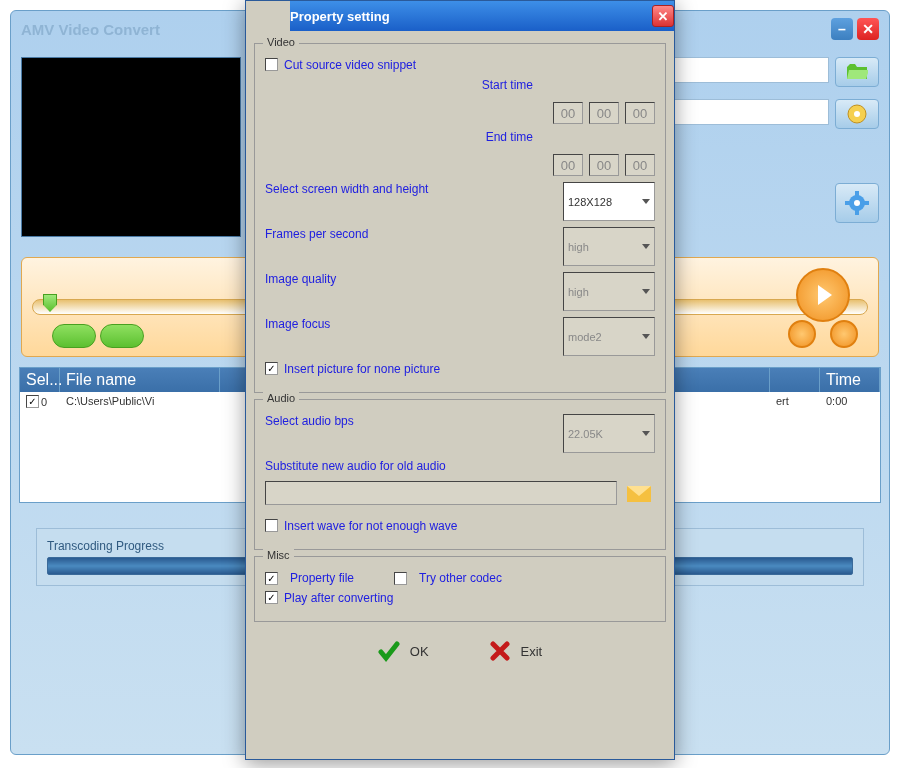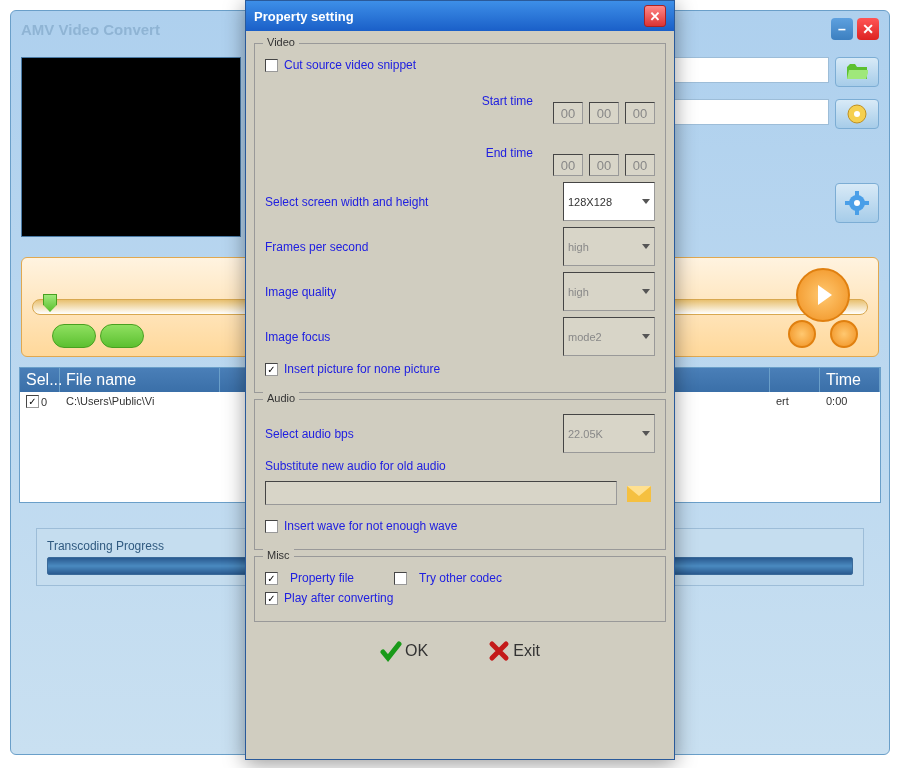--- a/index.html
+++ b/index.html
@@ -181,24 +181,25 @@
   width: 430px; height: 760px;
   background: #d0cdc0;
   border: 1px solid #2a5a9a;
   box-shadow: 0 4px 20px rgba(0,0,0,0.4);
 }
 .modal-titlebar {
   height: 30px;
   background: linear-gradient(#3d8fe8,#1a5fc8);
   display: flex;
   align-items: center;
-  padding: 0 8px;
+  padding: 0 0;
   color: #fff;
   font-weight: bold;
   font-size: 13px;
+  margin-left: 44px;
 }
 .modal-titlebar .spacer { flex: 1; }
 .modal-close {
   width: 22px; height: 22px;
   background: linear-gradient(#f88,#d33);
   border: 1px solid #a22;
   border-radius: 3px;
   color: #fff;
   display: flex; align-items: center; justify-content: center;
   font-weight: bold;
@@ -216,21 +217,20 @@
 .groupbox-title {
   position: absolute;
   top: -8px; left: 8px;
   background: #d0cdc0;
   padding: 0 4px;
   font-size: 11px;
   color: #333;
 }
 .form-row {
   display: flex;
-  align-items: center;
   margin: 6px 0;
   font-size: 12px;
   color: #2020e0;
 }
 .form-row label { flex: 1; color: #2020e0; }
 .form-row .checkbox { margin-right: 6px; }
 .time-inputs { display: flex; gap: 6px; }
 .time-box {
   width: 30px; height: 22px;
   background: #d8d5c8;
@@ -279,22 +279,22 @@
   width: 32px; height: 28px;
   display: flex; align-items: center; justify-content: center;
 }
 .modal-footer {
   display: flex;
   justify-content: center;
   gap: 60px;
   padding: 12px 0;
 }
 .modal-btn {
-  display: flex; align-items: center; gap: 3px;
-  font-size: 16px;
+  display: flex; align-items: center; gap: 10px;
+  font-size: 13px;
   color: #333;
   cursor: pointer;
 }
 </style>
 </head>
 <body>
 
 <div class="main-window">
   <div class="main-titlebar">
     <span>AMV Video Convert</span>

